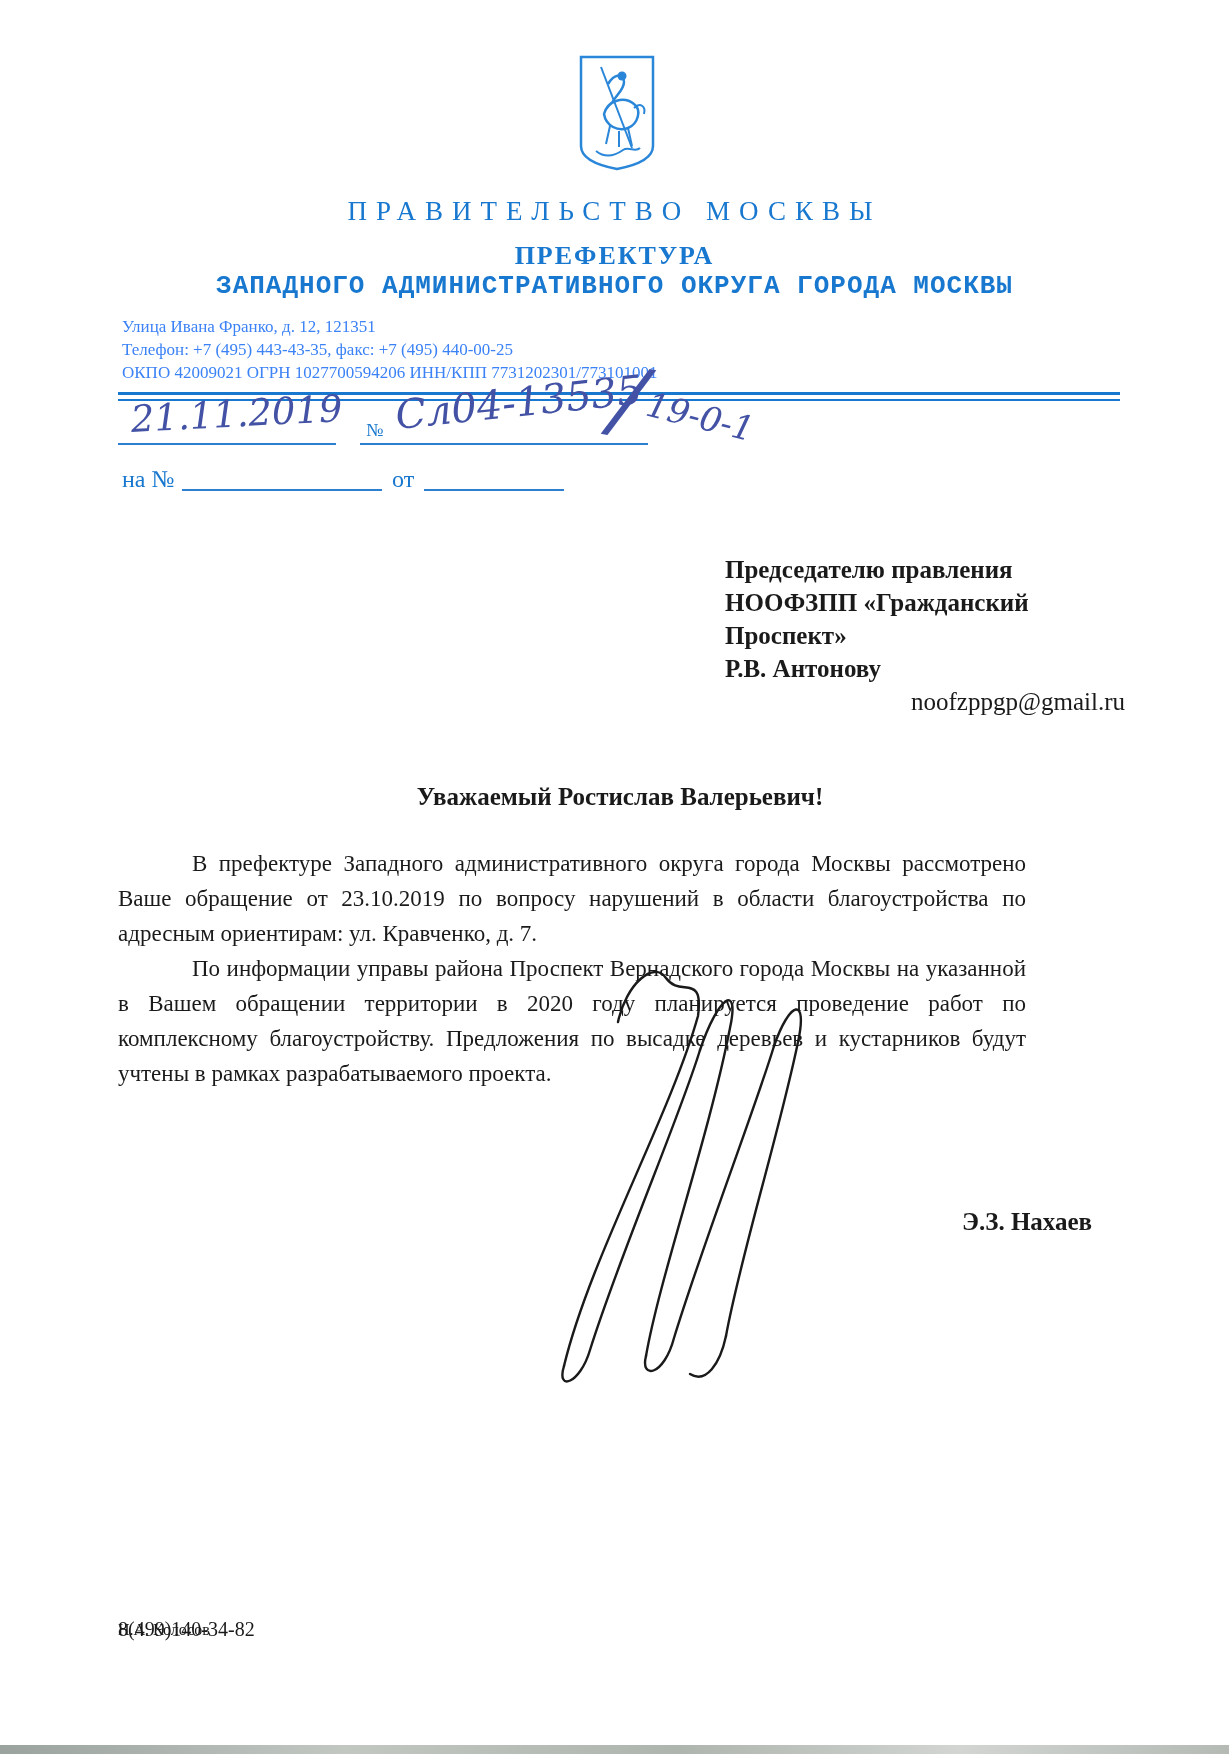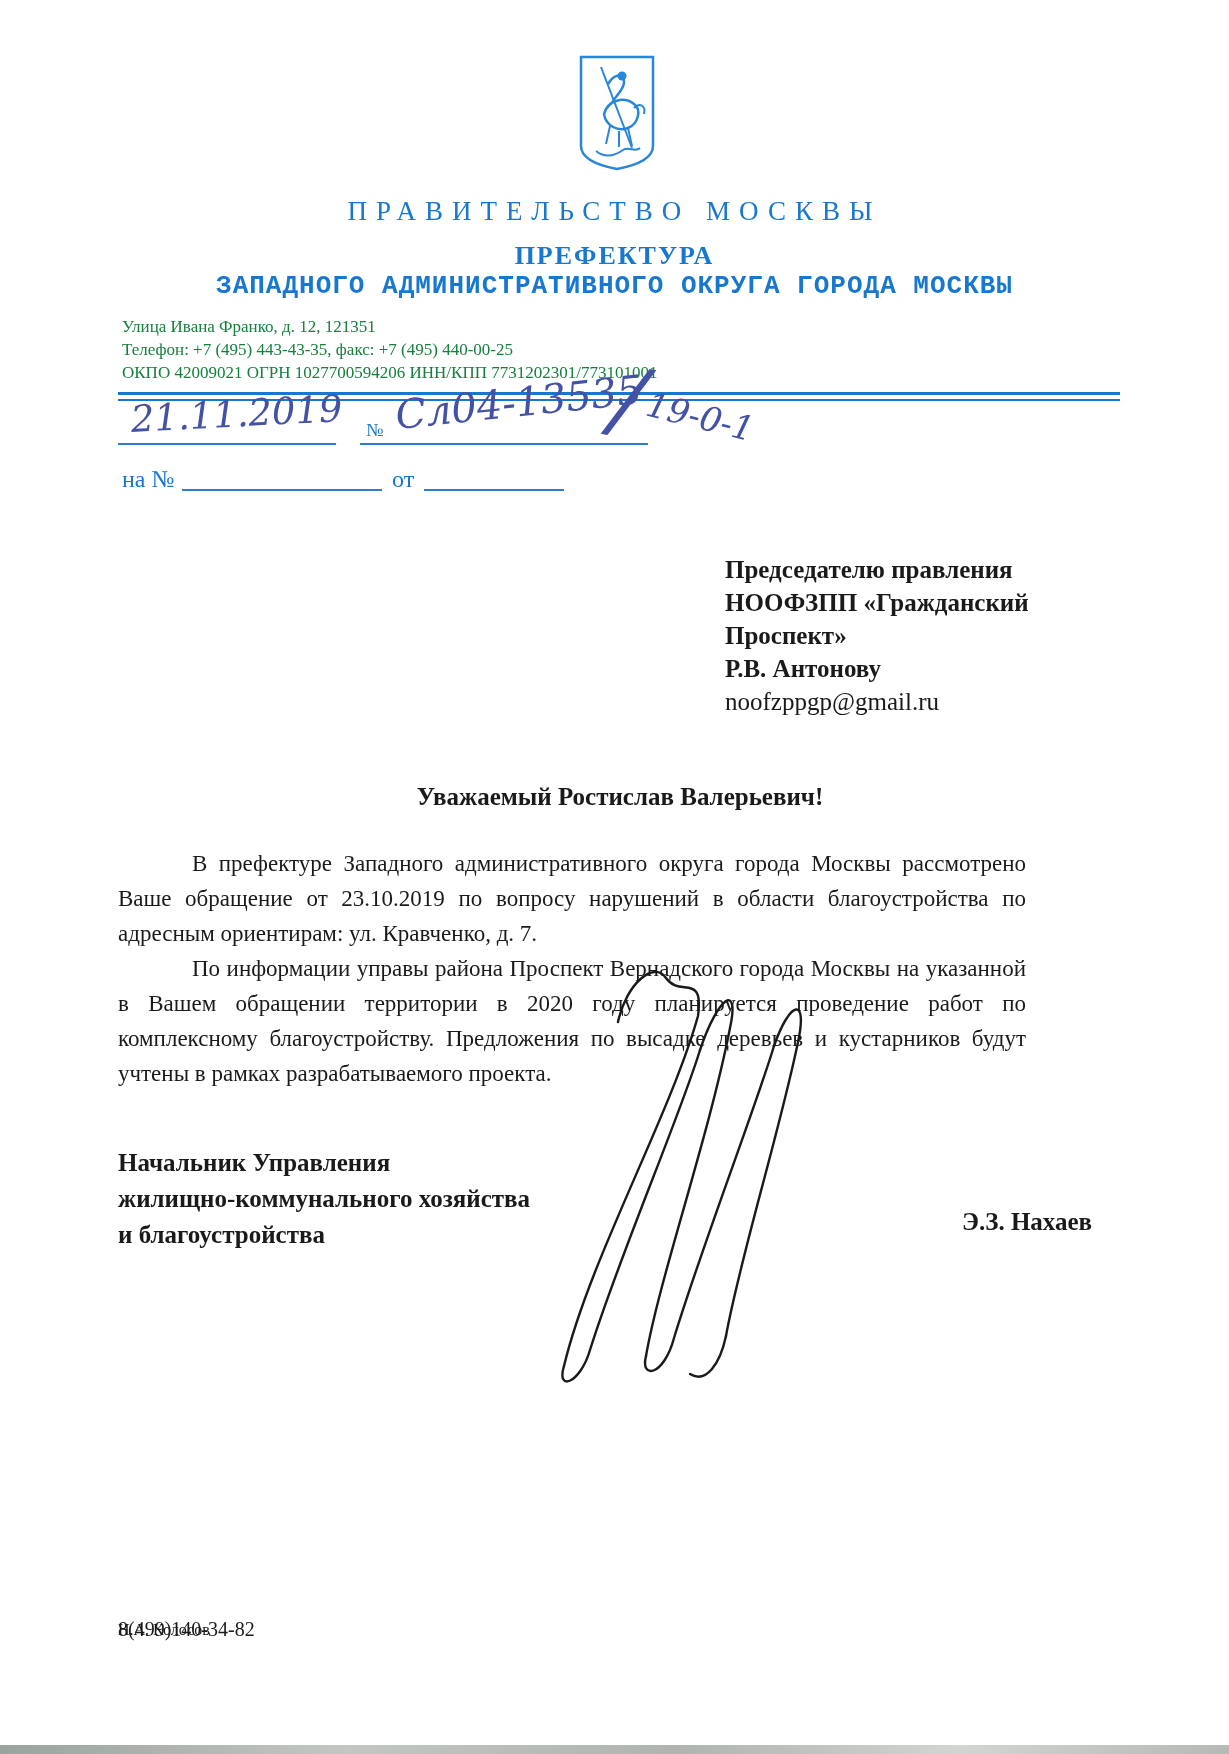--- a/index.html
+++ b/index.html
@@ -6,38 +6,38 @@
   .page{
     position:relative;width:1229px;height:1754px;background:#ffffff;
     font-family:"Liberation Serif",serif;color:#1a1a1a;overflow:hidden;margin:0 auto;
   }
   .abs{position:absolute;}
   
   .emblem{left:578px;top:54px;width:78px;height:118px;}
   .hdr-gov{left:0;top:196px;width:1229px;text-align:center;font-size:27px;letter-spacing:9px;color:#1878cf;}
   .hdr-pref{left:0;top:241px;width:1229px;text-align:center;font-size:26px;font-weight:bold;letter-spacing:2px;color:#1878cf;}
   .hdr-dist{left:0;top:271px;width:1229px;text-align:center;font-size:26px;font-weight:bold;letter-spacing:1px;color:#1878cf;font-family:Liberation Mono, monospace;}
-  .addr{left:122px;font-size:17px;color:#15803d;white-space:nowrap;}
+  .addr{left:122px;font-size:17px;color:#3b82f6;white-space:nowrap;}
   .rule{left:118px;top:392px;width:1002px;height:4px;border-top:3px solid #1878cf;border-bottom:2px solid #1878cf;}
   
   .hw{font-family:"DejaVu Serif",serif;font-style:italic;color:#4352a5;white-space:nowrap;}
   .hw-date{left:132px;top:398px;font-size:37px;transform:rotate(-3deg);transform-origin:left bottom;}
   .no-sign{left:366px;top:420px;font-size:18px;color:#1878cf;}
   .hw-num{left:398px;top:392px;font-size:40px;transform:rotate(-6deg);transform-origin:left bottom;}
   .hw-slash{left:614px;top:348px;font-size:88px;font-weight:200;transform:rotate(10deg);}
   .hw-suffix{left:652px;top:384px;font-size:34px;transform:rotate(14deg);transform-origin:left top;}
   .u{height:2px;background:#2f7fd0;}
   .u1{left:118px;top:443px;width:218px;}
   .u2{left:360px;top:443px;width:288px;}
   .reply-label{font-size:24px;color:#1878cf;}
   .u3{left:182px;top:489px;width:200px;}
   .u4{left:424px;top:489px;width:140px;}
   
   .recipient{left:725px;top:553px;width:400px;font-size:25px;font-weight:bold;line-height:33px;}
-  .recipient .email{font-weight:normal;}
+  .recipient .email{font-weight:normal;text-align:right;}
   
   .salutation{left:0;top:783px;width:1240px;text-align:center;font-size:25px;font-weight:bold;}
   .body-text{left:118px;top:846px;width:908px;font-size:23px;line-height:35px;text-align:justify;}
   .body-text p{margin:0;text-indent:74px;}
   
   .signer-title{left:118px;top:1145px;width:620px;font-size:25px;font-weight:bold;line-height:36px;}
   .signer-name{left:962px;top:1208px;font-size:25px;font-weight:bold;white-space:nowrap;}
   .sig-svg{left:468px;top:958px;width:380px;height:430px;}
   
   .exec-name{left:118px;top:1621px;font-size:16px;}
@@ -94,25 +94,20 @@
     <div class="email">noofzppgp@gmail.ru</div>
   </div>
 
   <div class="abs salutation">Уважаемый Ростислав Валерьевич!</div>
 
   <div class="abs body-text">
     <p>В префектуре Западного административного округа города Москвы рассмотрено Ваше обращение от 23.10.2019 по вопросу нарушений в области благоустройства по адресным ориентирам: ул. Кравченко, д. 7.</p>
     <p>По информации управы района Проспект Вернадского города Москвы на указанной в Вашем обращении территории в 2020 году планируется проведение работ по комплексному благоустройству. Предложения по высадке деревьев и кустарников будут учтены в рамках разрабатываемого проекта.</p>
   </div>
 
-  <div class="abs signer-title">
-    <div>Начальник Управления</div>
-    <div>жилищно-коммунального хозяйства</div>
-    <div>и благоустройства</div>
-  </div>
 
   <div class="abs sig-svg">
     <svg width="380" height="430" viewBox="0 0 380 430" xmlns="http://www.w3.org/2000/svg">
       <g fill="none" stroke="#1a1a1a" stroke-width="2.4" stroke-linecap="round">
         <path d="M150,64 C158,26 186,2 198,20 C212,40 236,14 230,58 C202,158 122,300 96,408"></path>
         <path d="M96,408 C88,434 112,426 122,392 C152,296 212,158 232,92"></path>
         <path d="M232,92 C250,38 272,24 262,70 C240,182 192,318 178,398"></path>
         <path d="M178,398 C172,422 196,418 206,380 C234,288 288,148 306,88"></path>
         <path d="M306,88 C322,42 340,38 330,84 C312,172 272,300 258,378"></path>
         <path d="M258,378 C252,406 238,426 222,416"></path>

